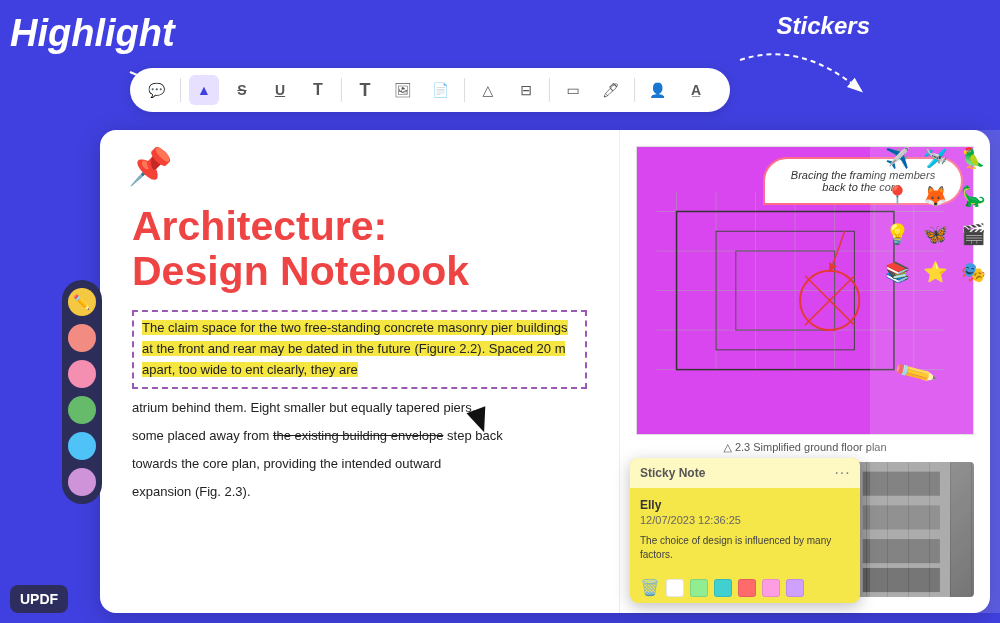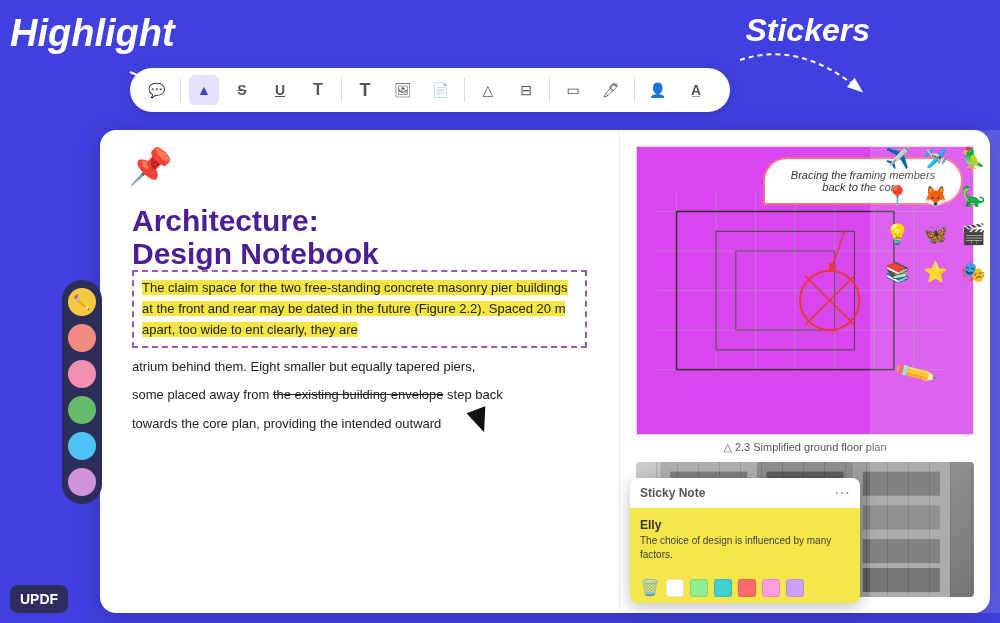--- a/index.html
+++ b/index.html
@@ -21,21 +21,21 @@
       color: white;
       font-style: italic;
       font-weight: bold;
     }
 
     .stickers-label {
       position: absolute;
       top: 12px;
       right: 130px;
       font-family: 'Comic Sans MS', cursive, sans-serif;
-      font-size: 32px;
+      font-size: 24px;
       color: white;
       font-style: italic;
       font-weight: bold;
     }
 
     
     .toolbar {
       position: absolute;
       top: 68px;
       left: 130px;
@@ -104,25 +104,26 @@
 
     
     .pin-icon {
       position: absolute;
       top: 16px;
       left: 28px;
       font-size: 36px;
     }
 
     .doc-title {
-      font-size: 30px;
+      font-size: 41px;
       font-weight: 900;
-      color: #4c1d95;
+      color: #ef4444;
       line-height: 1.1;
       margin-top: 50px;
+      margin-bottom: 16px;
     }
 
     
     .highlighted-block {
       border: 2px dashed #9b59b6;
       padding: 6px 8px;
       margin-bottom: 8px;
       position: relative;
     }
 
@@ -285,21 +286,21 @@
       right: 140px;
       width: 230px;
       background: #f5e64a;
       border-radius: 8px;
       box-shadow: 0 4px 16px rgba(0,0,0,0.25);
       overflow: hidden;
       z-index: 30;
     }
 
     .sticky-header {
-      background: #ffffff;
+      background: #fef9c3;
       padding: 6px 10px;
       display: flex;
       align-items: center;
       justify-content: space-between;
     }
 
     .sticky-title {
       font-size: 12px;
       font-weight: bold;
       color: #555;
@@ -435,20 +436,21 @@
 
     <div class="highlighted-block">
       <span class="highlighted-text">The claim space for the two free-standing concrete masonry pier buildings at the front and rear may be dated in the future (Figure 2.2). Spaced 20 m apart, too wide to ent clearly, they are</span>
     </div>
 
     <div class="normal-text">atrium behind them. Eight smaller but equally tapered piers,</div>
     <div class="normal-text">
       some placed away from <span class="strikethrough-text">the existing building envelope</span> step back
     </div>
     <div class="normal-text">towards the core plan, providing the intended outward</div>
+    <div class="normal-text">expansion (Fig. 2.3).</div>
 
     <div class="cursor-img"></div>
   </div>
 
   <div class="doc-right">
 
     <div class="floor-plan-area">
       
       <div class="speech-bubble">
         <span>Bracing the framing members back to the core.</span>
@@ -534,20 +536,21 @@
   <div class="sticker-item">🎭</div>
 </div>
 
 <div class="sticky-note">
   <div class="sticky-header">
     <span class="sticky-title">Sticky Note</span>
     <span style="color:#888;font-size:16px;">···</span>
   </div>
   <div class="sticky-body">
     <div class="sticky-author">Elly</div>
+    <div class="sticky-date">12/07/2023 12:36:25</div>
     <div class="sticky-content">The choice of design is influenced by many factors.</div>
   </div>
   <div class="sticky-footer">
     <span class="sticky-trash">🗑️</span>
     <div class="sticky-color-dot" style="background:white;"></div>
     <div class="sticky-color-dot" style="background:#90ee90;"></div>
     <div class="sticky-color-dot" style="background:#40d0d0;"></div>
     <div class="sticky-color-dot" style="background:#ff6b6b;"></div>
     <div class="sticky-color-dot" style="background:#ff9de2;"></div>
     <div class="sticky-color-dot" style="background:#d0a0ff;"></div>

